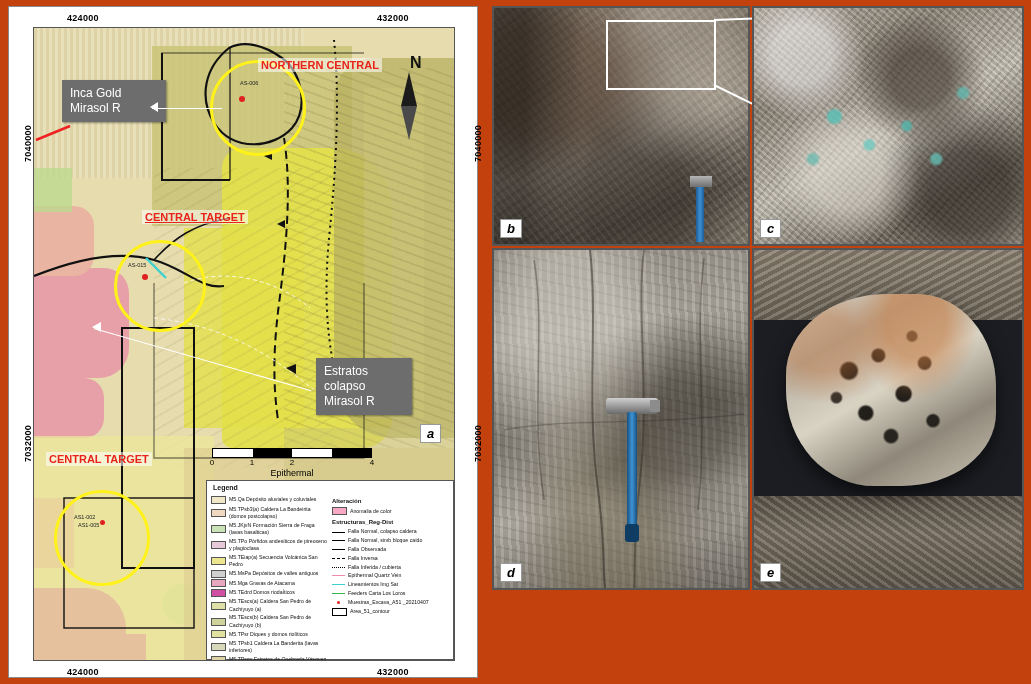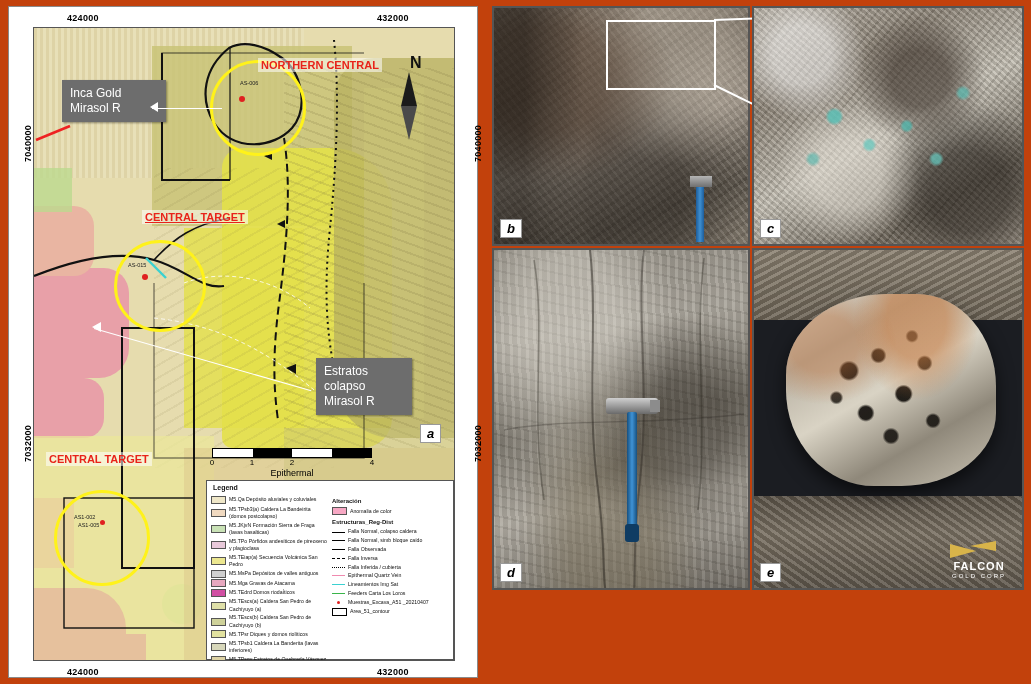--- a/index.html
+++ b/index.html
@@ -524,22 +524,14 @@
       radial-gradient(circle at 24% 54%, rgba(25,22,18,.85) 0 2.4%, rgba(0,0,0,0) 3.6%),
       radial-gradient(circle at 60% 22%, rgba(25,22,18,.8) 0 2.2%, rgba(0,0,0,0) 3.4%);"></div>
 
     <div style="position:absolute;left:32px;top:44px;width:210px;height:192px;
       border-radius:48% 38% 45% 42% / 42% 48% 38% 50%;background:
       radial-gradient(ellipse at 62% 14%, rgba(200,120,60,.55) 0 16%, rgba(0,0,0,0) 34%),
       radial-gradient(ellipse at 18% 26%, rgba(190,110,55,.4) 0 14%, rgba(0,0,0,0) 30%);"></div>
     <div class="badge" style="left:6px;bottom:6px;top:auto;">e</div>
   </div>
 
-  <div class="logo">
-    <div class="mark">
-      <div class="wing"></div>
-      <div class="wing2"></div>
-    </div>
-    <div class="t1">FALCON</div>
-    <div class="t2">GOLD CORP</div>
-  </div>
 
 </div>
 
 </body></html>

